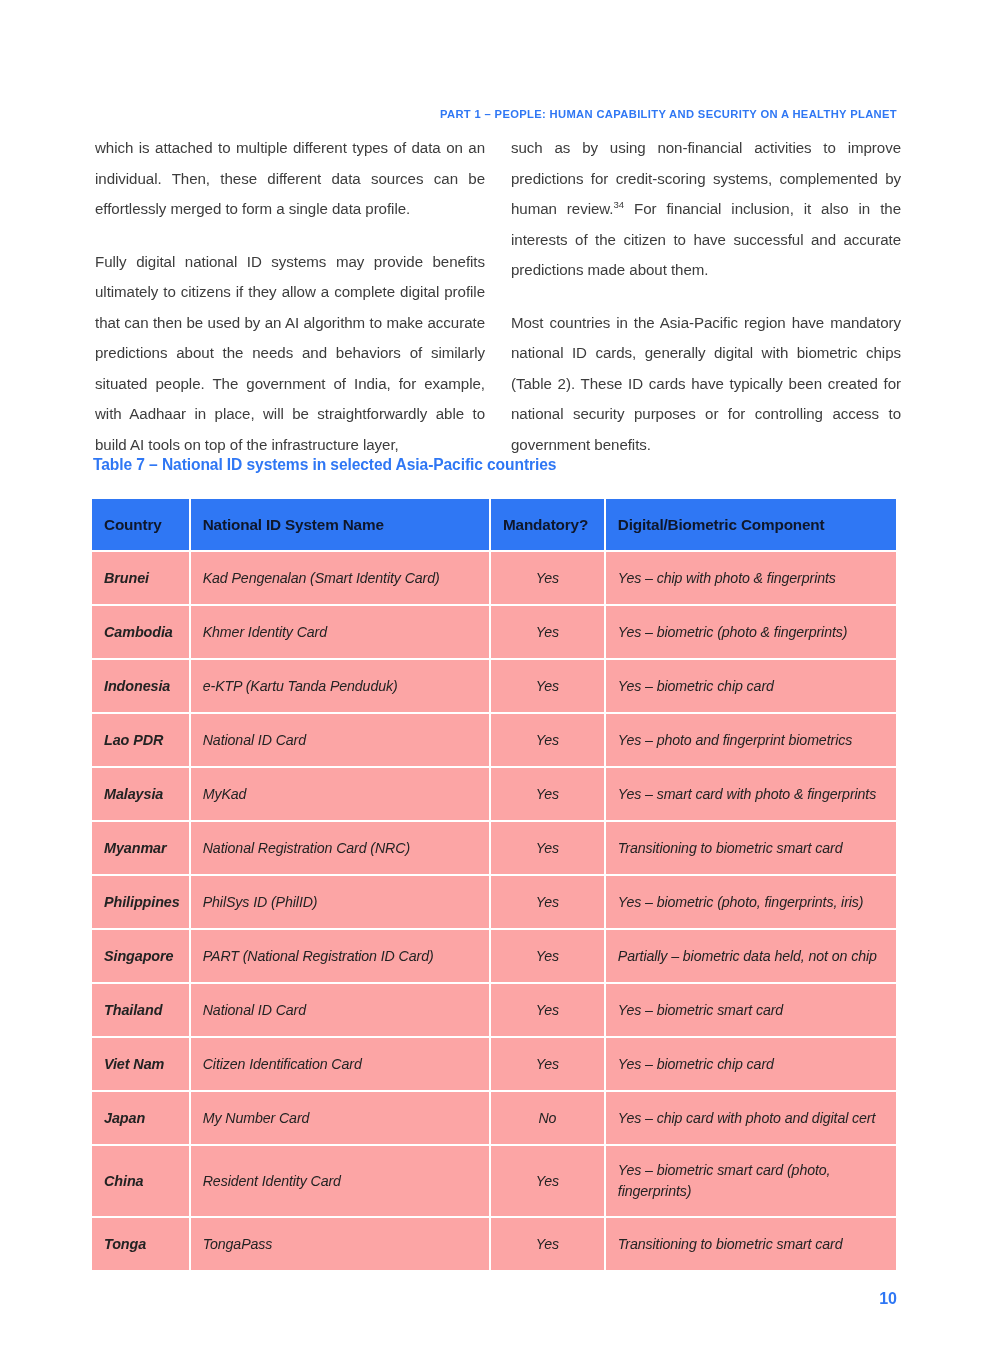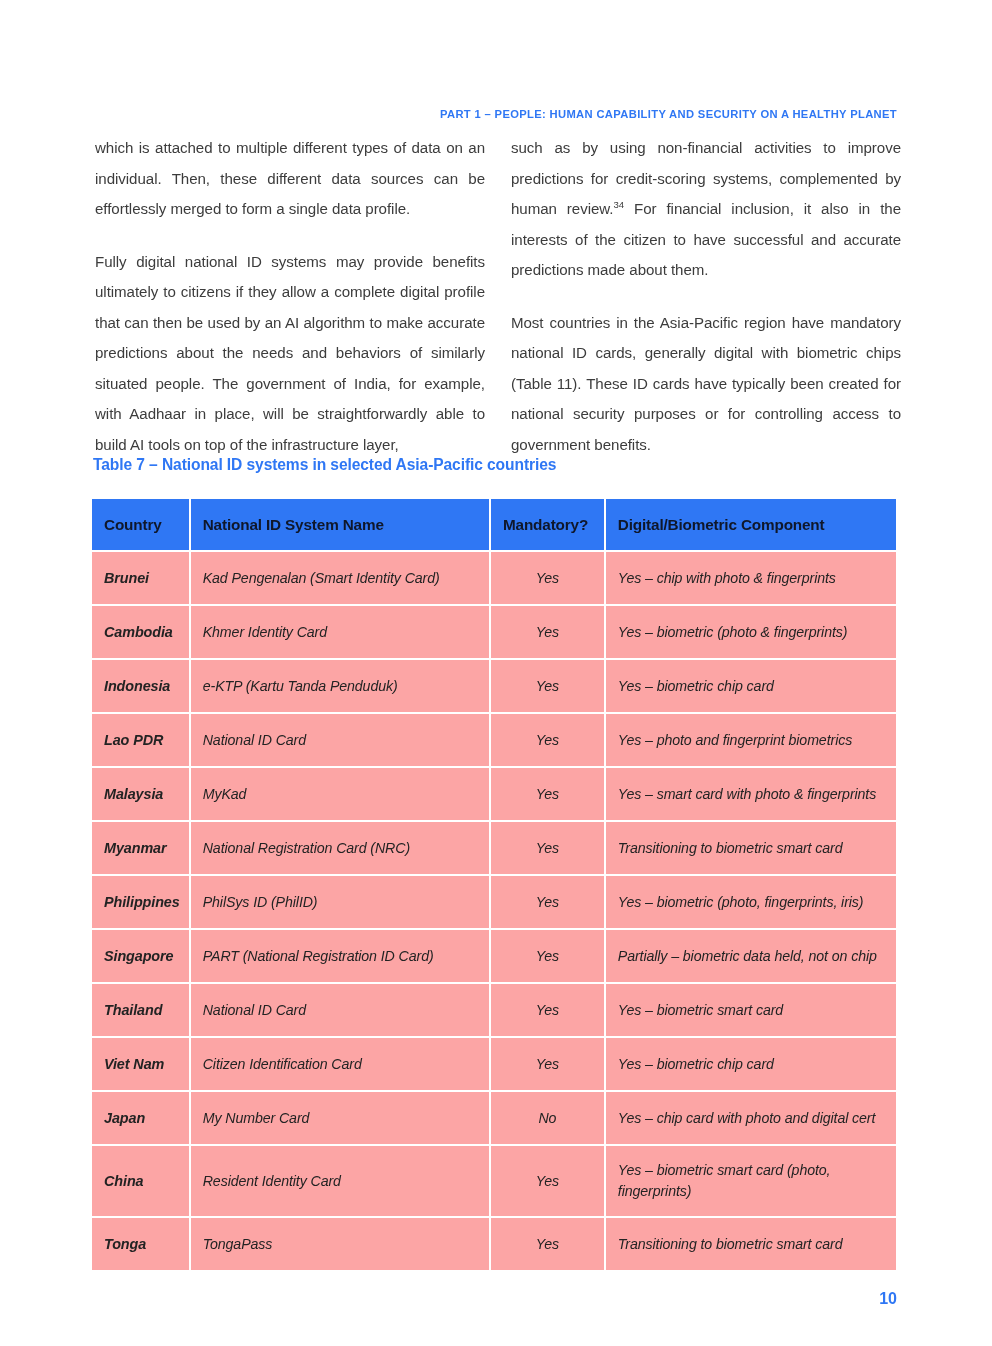--- a/index.html
+++ b/index.html
@@ -144,21 +144,21 @@
 
   <div class="columns">
 
     <div class="col">
       <p>which is attached to multiple different types of data on an individual. Then, these different data sources can be effortlessly merged to form a single data profile.</p>
       <p>Fully digital national ID systems may provide benefits ultimately to citizens if they allow a complete digital profile that can then be used by an AI algorithm to make accurate predictions about the needs and behaviors of similarly situated people. The government of India, for example, with Aadhaar in place, will be straightforwardly able to build AI tools on top of the infrastructure layer,</p>
     </div>
 
     <div class="col">
       <p><span>such as by using non-financial activities to improve predictions for credit-scoring systems, complemented by human review.</span><sup class="fn">34</sup><span> For financial inclusion, it also in the interests of the citizen to have successful and accurate predictions made about them.</span></p>
-      <p>Most countries in the Asia-Pacific region have mandatory national ID cards, generally digital with biometric chips (Table 11). These ID cards have typically been created for national security purposes or for controlling access to government benefits.</p>
+      <p>Most countries in the Asia-Pacific region have mandatory national ID cards, generally digital with biometric chips (Table 2). These ID cards have typically been created for national security purposes or for controlling access to government benefits.</p>
     </div>
 
   </div>
 
   <div class="table-caption">Table 7 – National ID systems in selected Asia-Pacific countries</div>
 
   <table class="data-table">
     <colgroup>
       <col class="col-country">
       <col class="col-system">

